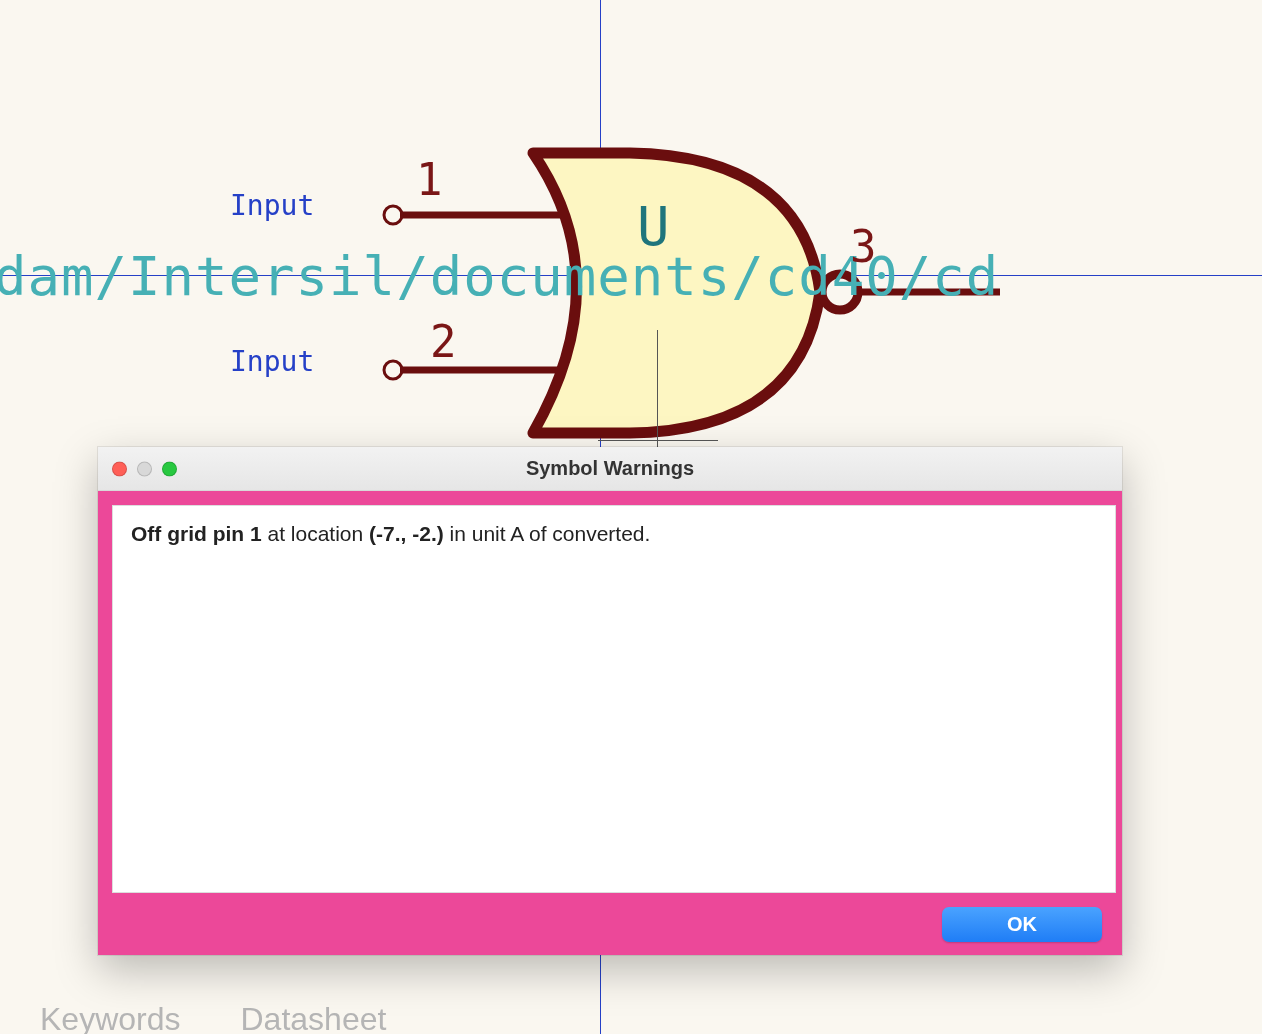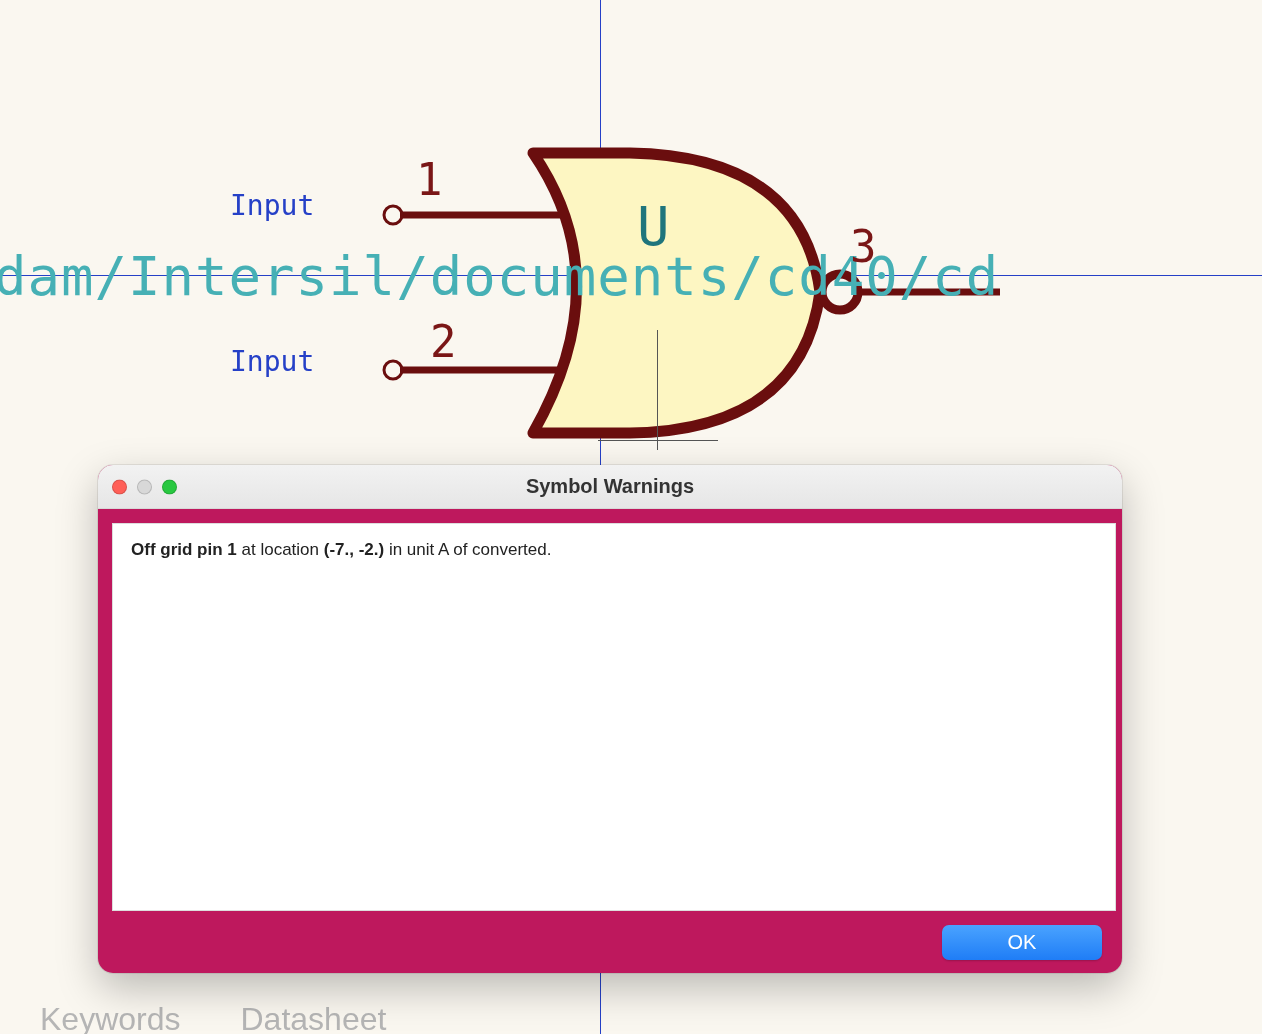--- a/index.html
+++ b/index.html
@@ -73,24 +73,24 @@
     left: 40px; bottom: -4px;
     font-size: 32px;
     color: #b5b5b5;
     display: flex;
     gap: 60px;
   }
 
   
   .dialog {
     position: absolute;
-    left: 98px; top: 465px;
+    left: 98px; top: 447px;
     width: 1024px; height: 508px;
-    background: #be185d;
-    border-radius: 15px;
+    background: #ec4899;
+    border-radius: 0;
     box-shadow: 0 15px 40px rgba(0,0,0,0.25), 0 0 0 1px rgba(0,0,0,0.08);
     display: flex;
     flex-direction: column;
     overflow: hidden;
   }
   .titlebar {
     height: 44px;
     display: flex;
     align-items: center;
     justify-content: center;
@@ -116,21 +116,21 @@
     font-weight: 600;
     font-size: 20px;
     color: #333;
   }
   .dialog-body {
     flex: 1;
     margin: 14px 6px 0 14px;
     background: #fff;
     border: 1px solid #ddd;
     padding: 16px 18px;
-    font-size: 17px;
+    font-size: 21px;
     color: #222;
     overflow: auto;
   }
   .dialog-body .msg b { font-weight: 700; }
   .dialog-footer {
     height: 62px;
     display: flex;
     align-items: center;
     justify-content: flex-end;
     padding: 0 20px;
@@ -139,20 +139,21 @@
     background: linear-gradient(#4aa3ff,#1f7df6);
     color: #fff;
     font-size: 20px;
     border: none;
     border-radius: 7px;
     padding: 6px 0;
     width: 160px;
     text-align: center;
     box-shadow: 0 1px 2px rgba(0,0,0,0.2);
     cursor: pointer;
+    font-weight: bold;
   }
 </style>
 </head>
 <body>
 
 <div class="canvas">
   <div class="axis-v"></div>
   <div class="axis-h"></div>
 
   <div class="symbol">

